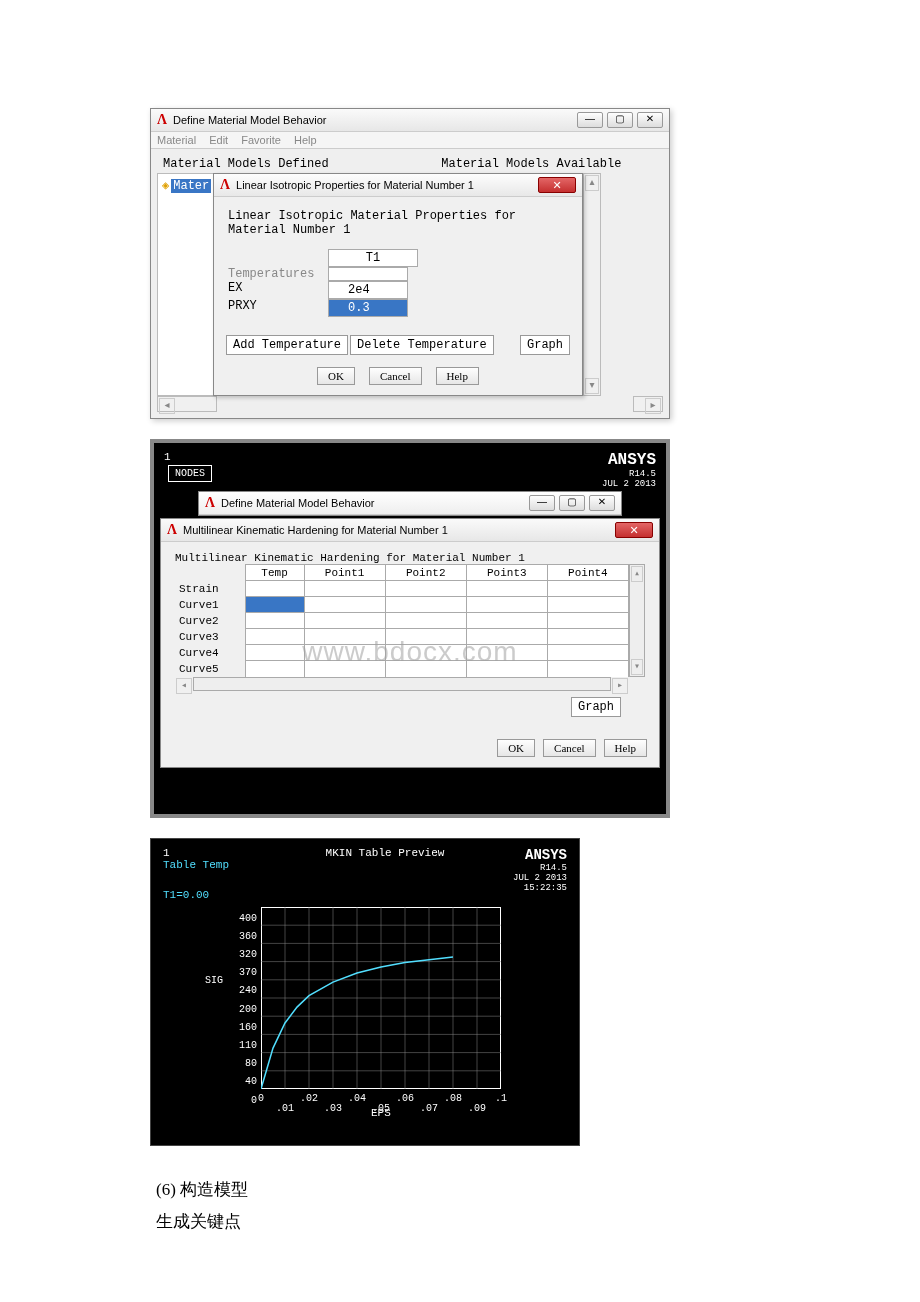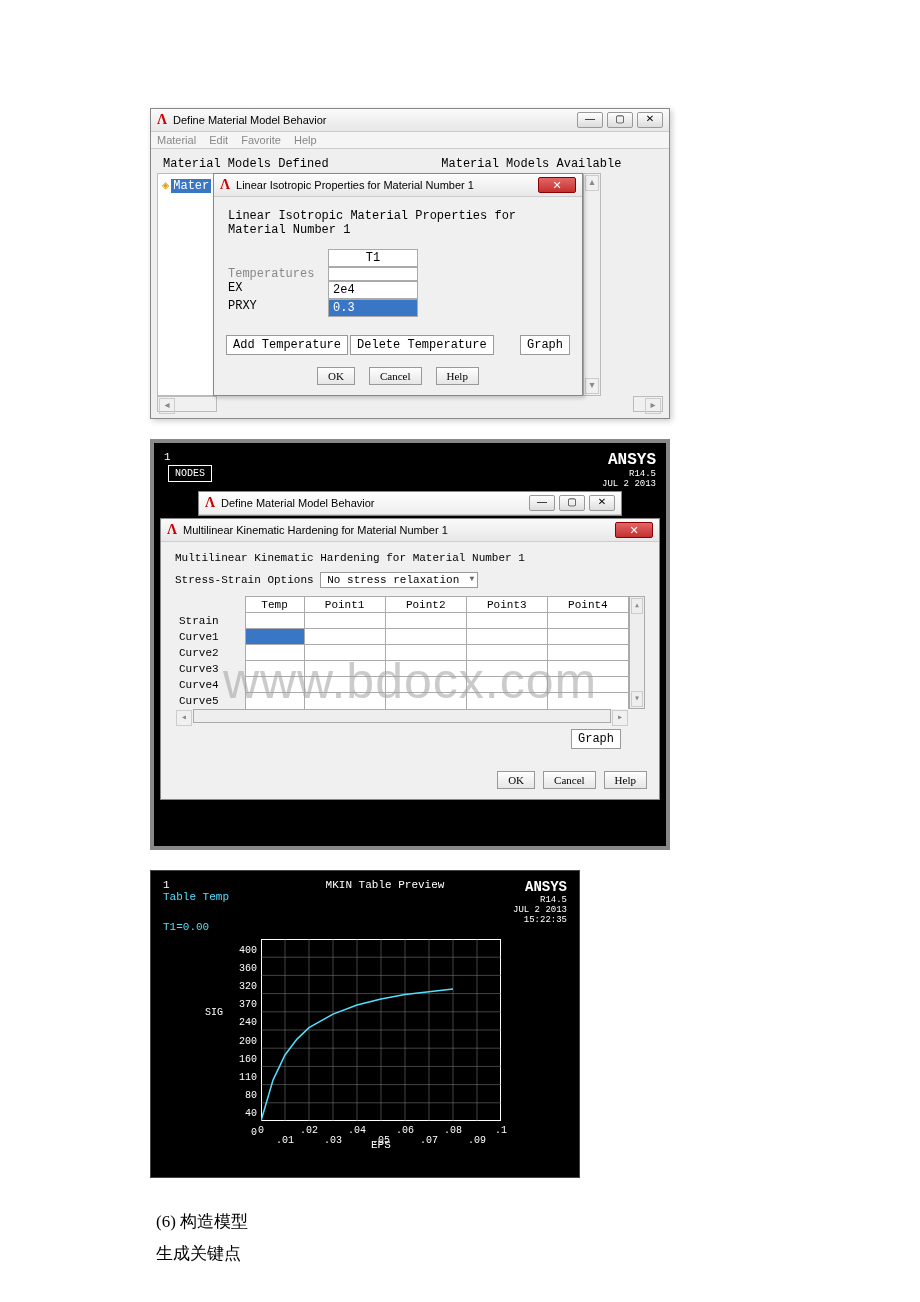--- a/index.html
+++ b/index.html
@@ -107,22 +107,22 @@
     margin-top: 12px;
   }
   .grid1-row { display: flex; }
   .lbl-col { width: 100px; color:#888; }
   .cell-head {
     width: 90px; border: 1px solid #aaa; background:#fff;
     text-align: center;
     padding: 1px 4px;
   }
   .cell-val {
-    width: 90px; border: 1px solid #aaa; background:#fff;
-    padding: 1px 4px;
+    width: 80px; border: 1px solid #aaa; background:#fff;
+    padding: 1px 19px;
   }
   .cell-sel {
     background: #3976c5; color:#fff;
   }
   .dlg-buttons {
     display:flex; gap:2px; padding: 6px 12px;
     font-family: "Courier New", monospace;
   }
   .btn {
     border: 1px solid #999;
@@ -236,21 +236,21 @@
     padding: 8px 12px 10px 12px;
   }
   .graph-btn-row {
     display:flex; justify-content:flex-end;
     padding: 2px 24px 4px 0;
   }
   .watermark {
     position:absolute;
     left: 0; right: 0; top: 52%;
     text-align:center;
-    font-size: 50px;
+    font-size: 28px;
     color: rgba(160,160,160,0.55);
     font-family: Arial, sans-serif;
     pointer-events:none;
     z-index: 20;
     letter-spacing: 1px;
   }
 
   
   .panel3 {
     background: #000;
@@ -439,24 +439,20 @@
   </div>
 
   <div class="mkin-win">
     <div class="titlebar">
       <span class="lambda-icon">Λ</span>
       <span class="titlebar-title">Multilinear Kinematic Hardening for Material Number 1</span>
       <div class="close-red">✕</div>
     </div>
     <div class="mkin-body">
       <div>Multilinear Kinematic Hardening for Material Number 1</div>
-      <div class="ss-row">
-        <span>Stress-Strain Options</span>
-        <span class="ss-select">No stress relaxation</span>
-      </div>
 
       <div style="display:flex;">
         <table class="mkin-table" style="flex:1;">
           <tbody>
               <tr>
             <th class="rowhead"></th>
             <th>Temp</th>
             <th>Point1</th>
             <th>Point2</th>
             <th>Point3</th>

